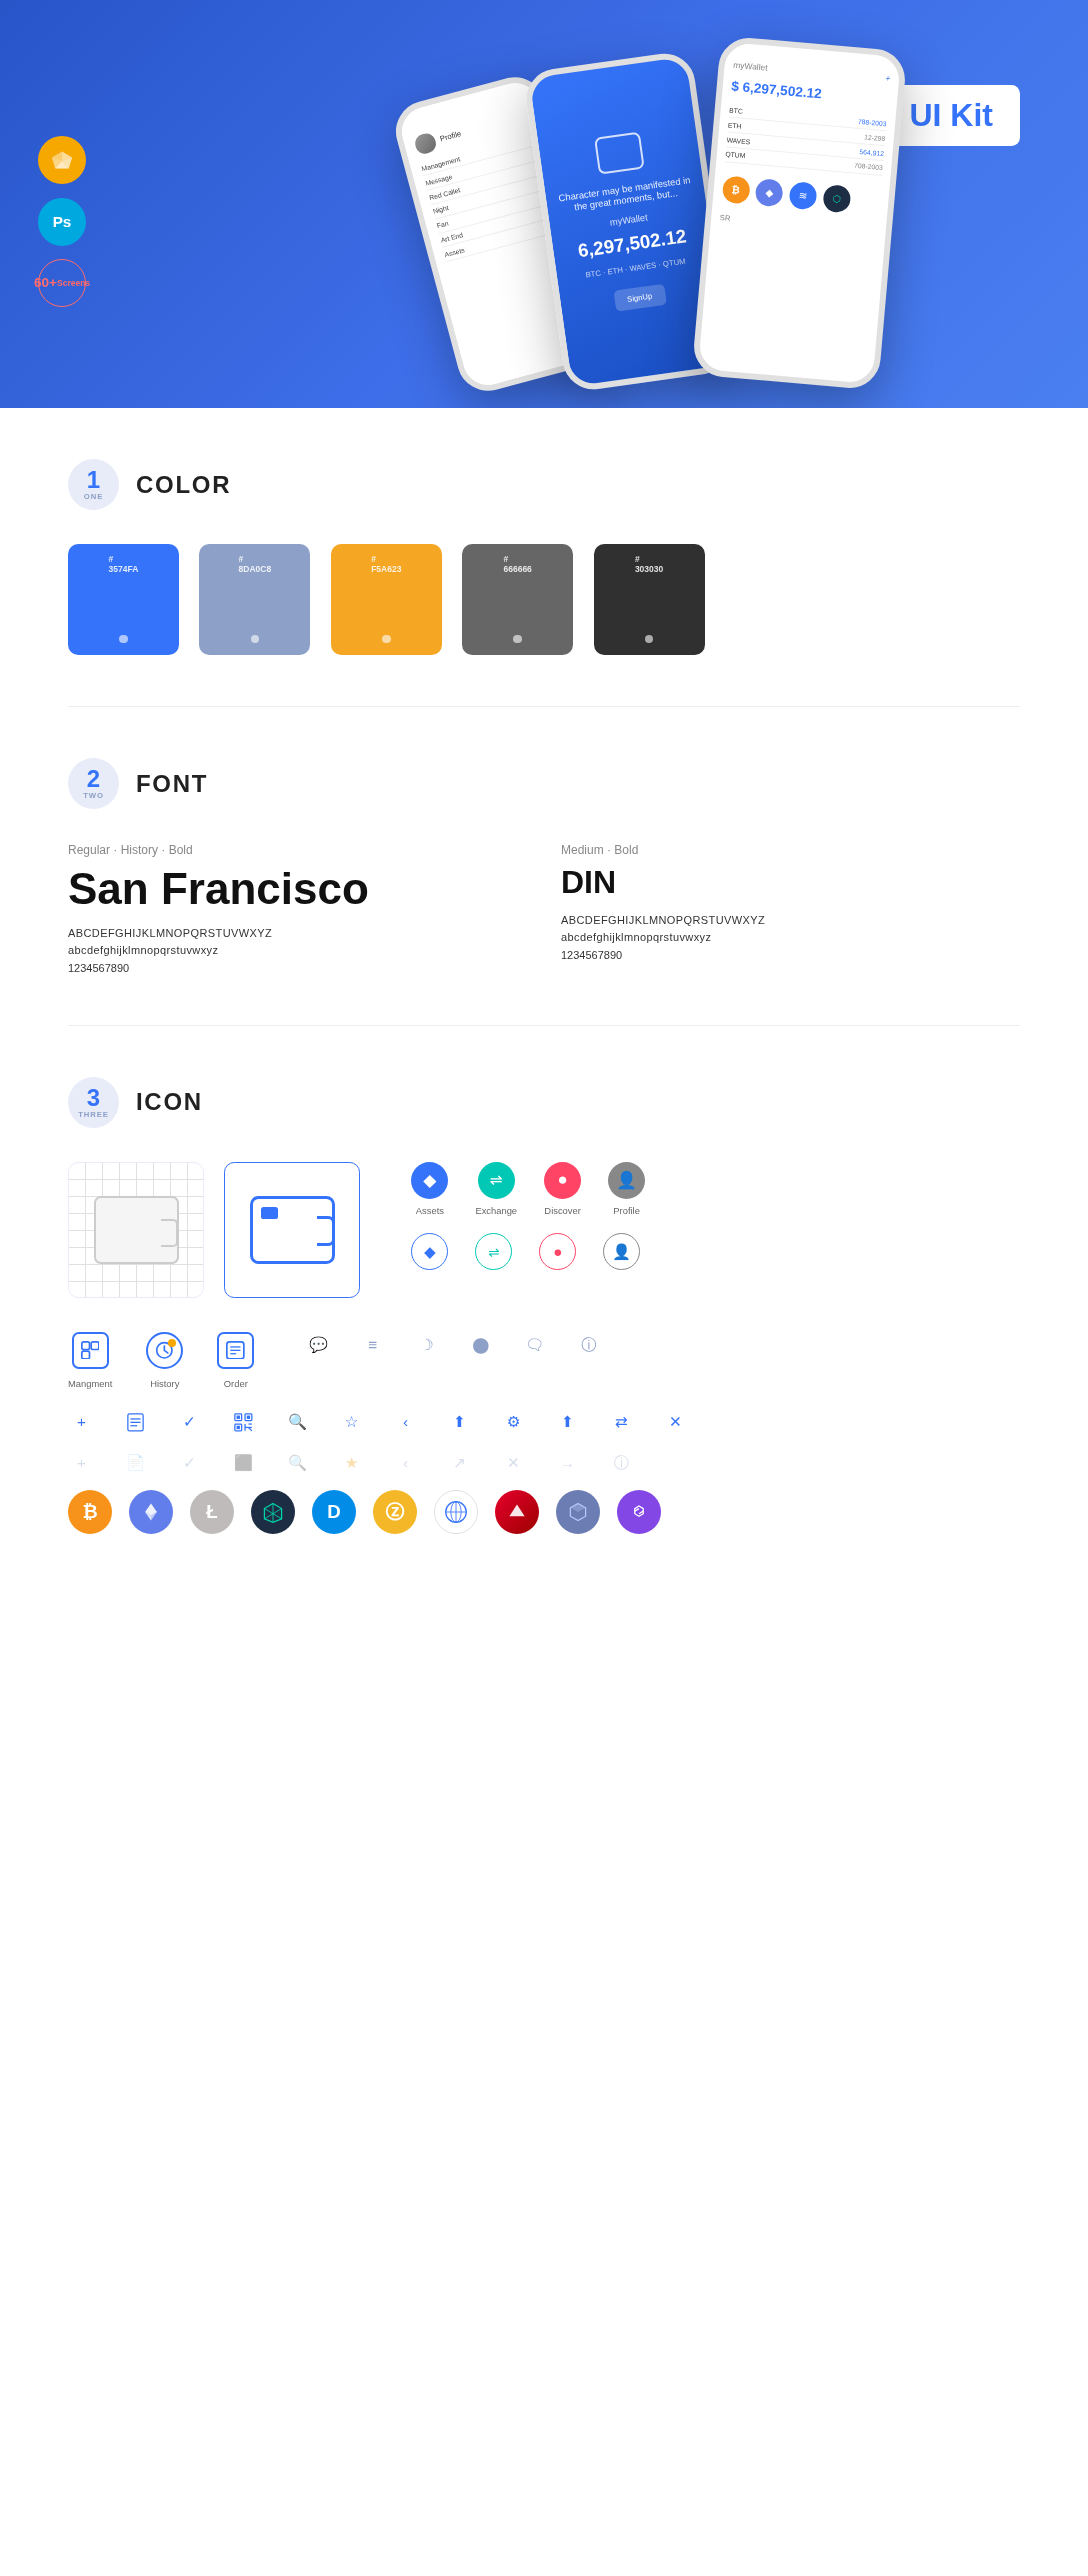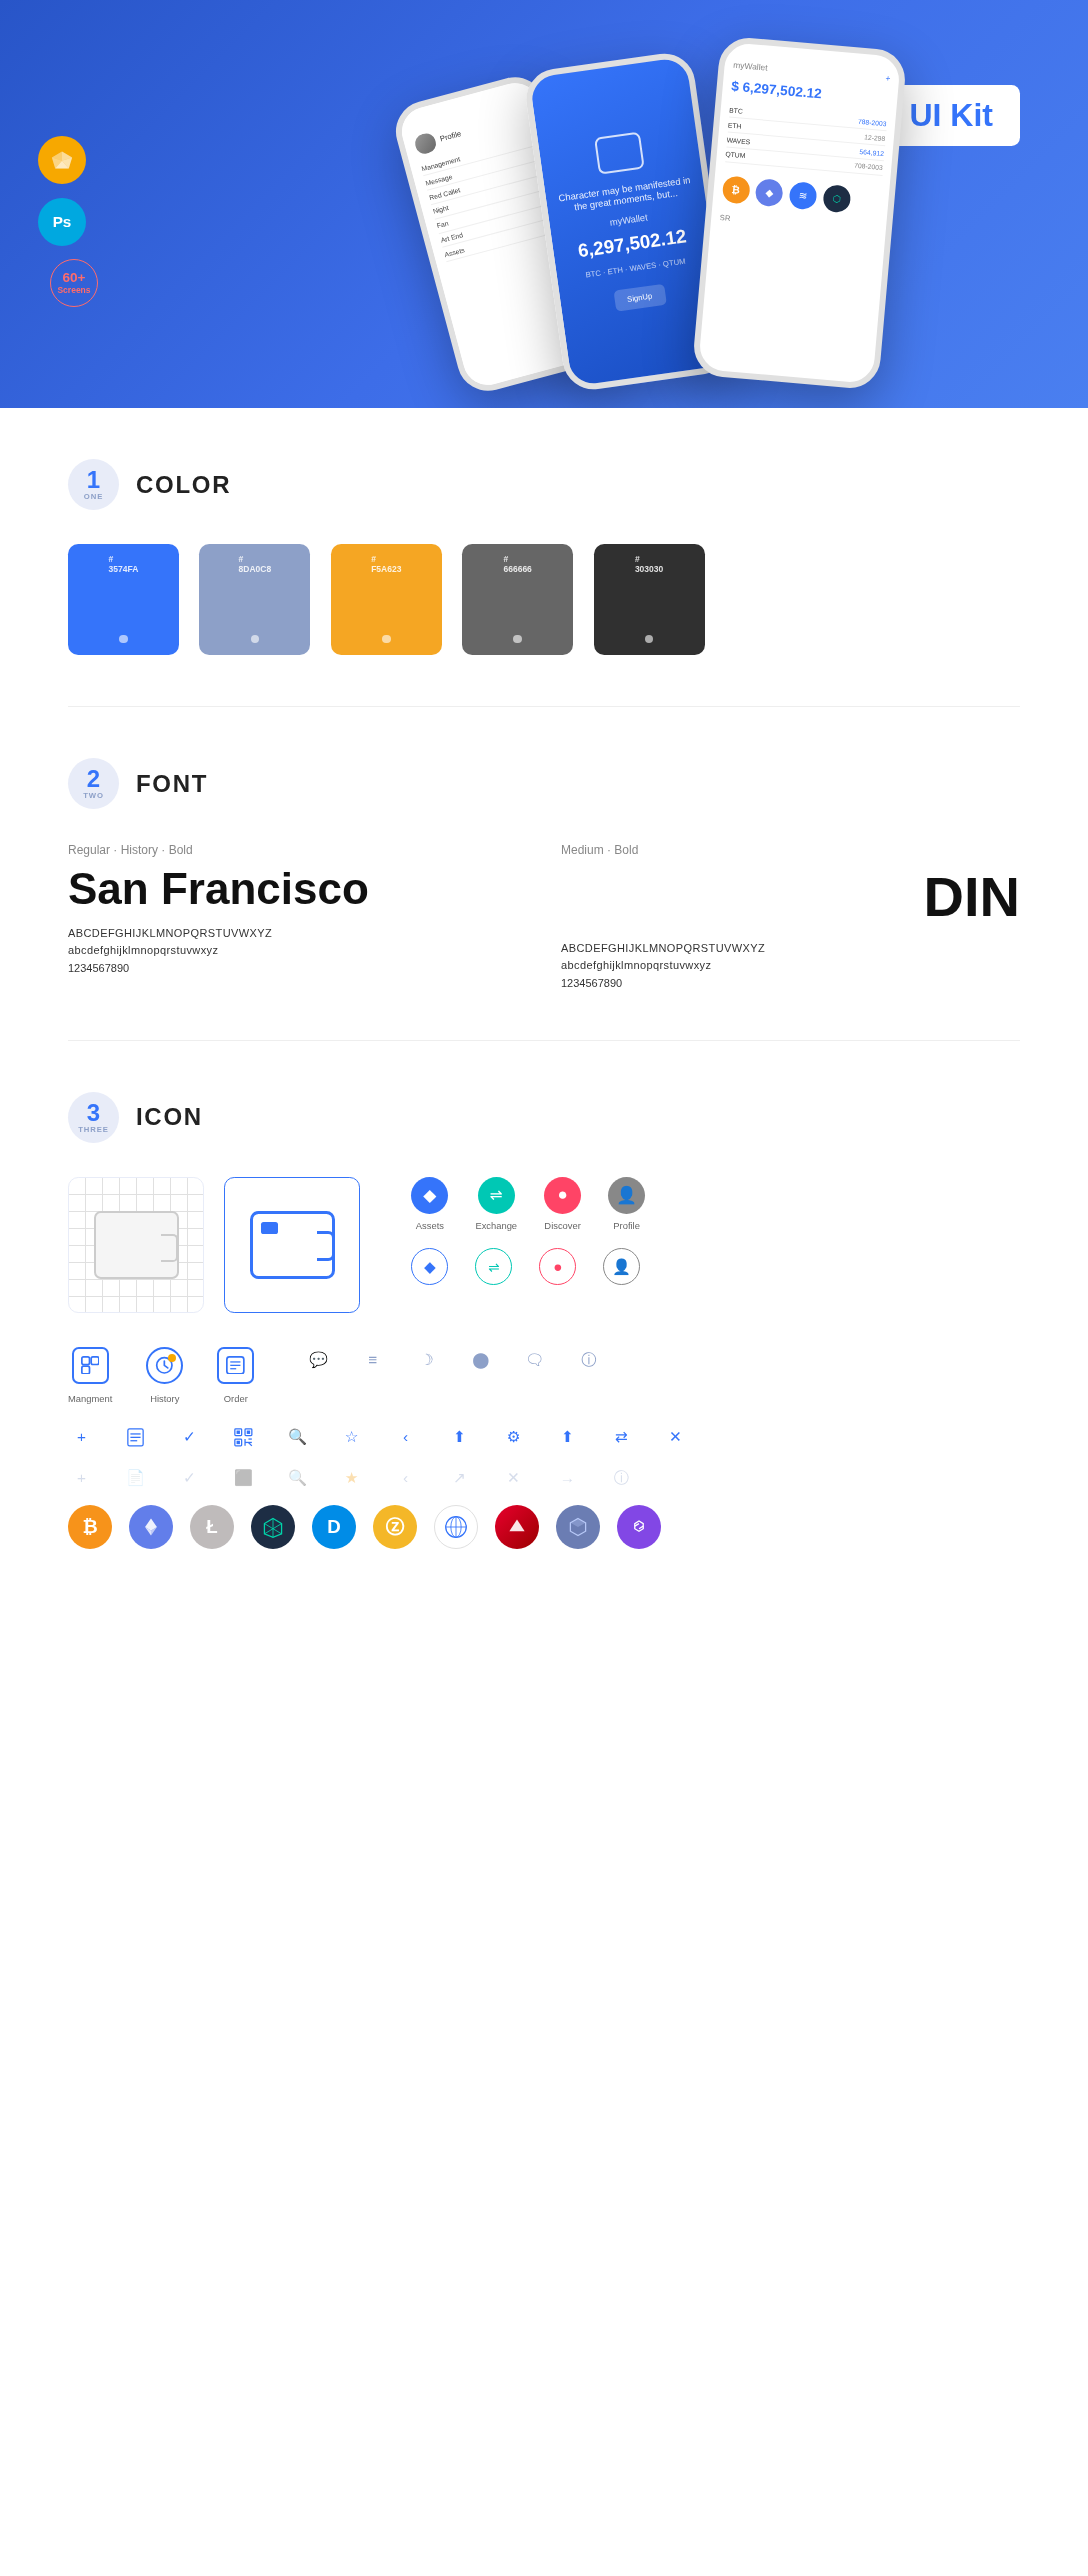--- a/index.html
+++ b/index.html
@@ -54,22 +54,22 @@
       width: 48px; height: 48px;
       background: #00a8e0;
       border-radius: 50%;
       display: flex; align-items: center; justify-content: center;
       font-size: 15.3px; font-weight: 800; color: #fff;
     }
     .screens-badge {
       width: 48px; height: 48px;
       border-radius: 50%;
       border: 1.7px solid #ff6b6b;
-      display: flex; flex-direction: column; align-items: center; justify-content: center;
-      color: #ff6b6b; font-size: 11px; font-weight: 700; line-height: 1.1; margin-left: 12px;
+      display: flex; flex-direction: row; align-items: center; justify-content: center;
+      color: #ff6b6b; font-size: 11px; font-weight: 700; line-height: 1.1;
     }
 
     
     .phones-container {
       position: absolute;
       right: 0; bottom: -51px;
       width: 680px; height: 425px;
     }
     .phone {
       position: absolute;
@@ -122,21 +122,21 @@
       position: absolute; top: 10.2px; left: 50%; transform: translateX(-50%);
       font-size: 8.5px; color: rgba(255,255,255,0.85); font-weight: 600; white-space: nowrap;
     }
     .color-dot { width: 8.5px; height: 8.5px; border-radius: 50%; background: rgba(255,255,255,0.6); }
 
     
     .font-section { background: #fff; }
     .font-grid { display: grid; grid-template-columns: 1fr 1fr; gap: 34px; }
     .font-style-label { color: #888; font-size: 12px; margin-bottom: 6.8px; }
     .font-name { font-size: 44px; font-weight: 800; color: #111; margin-bottom: 13.6px; }
-    .font-name-din { font-size: 56px; font-weight: 700; color: #111; margin-bottom: 13.6px; font-family: 'DIN Alternate', 'Arial Narrow', Arial, sans-serif; text-align: right; }
+    .font-name-din { font-size: 32px; font-weight: 700; color: #111; margin-bottom: 13.6px; font-family: 'DIN Alternate', 'Arial Narrow', Arial, sans-serif; }
     .font-alphabet { font-size: 11px; color: #333; margin-bottom: 5.1px; letter-spacing: 0.4px; }
     .font-numbers { font-size: 11px; color: #333; }
     .icon-box {
       width: 136px; height: 136px;
       border: 1.7px solid #e8ecf8; border-radius: 10.2px;
       display: flex; align-items: center; justify-content: center;
       position: relative; overflow: hidden;
     }
     .icon-box-filled { border-color: #3574fa; }
     .icon-wallet-outline {

